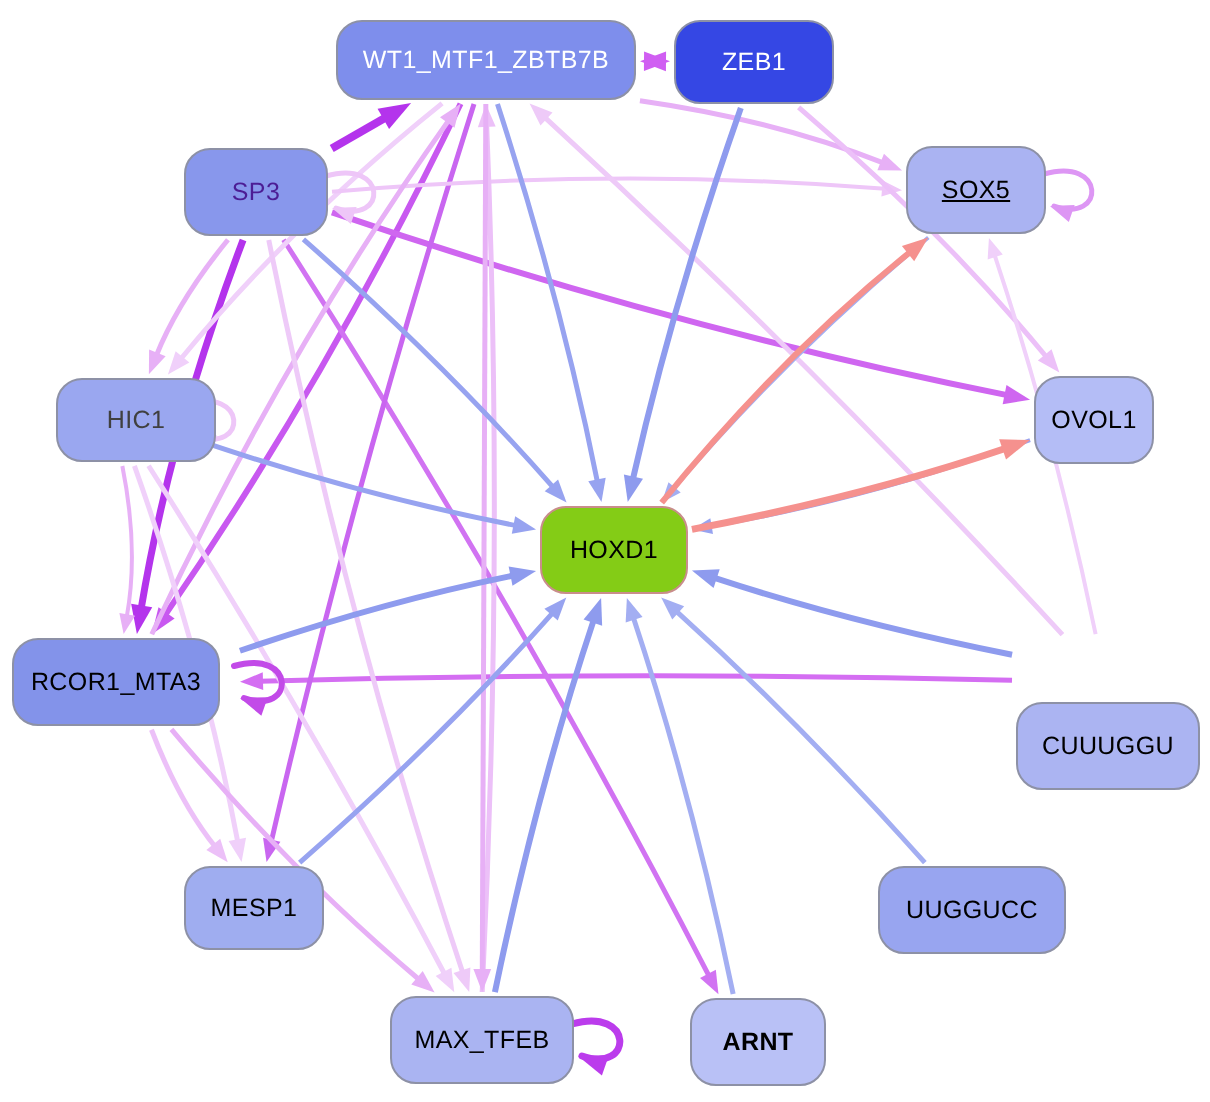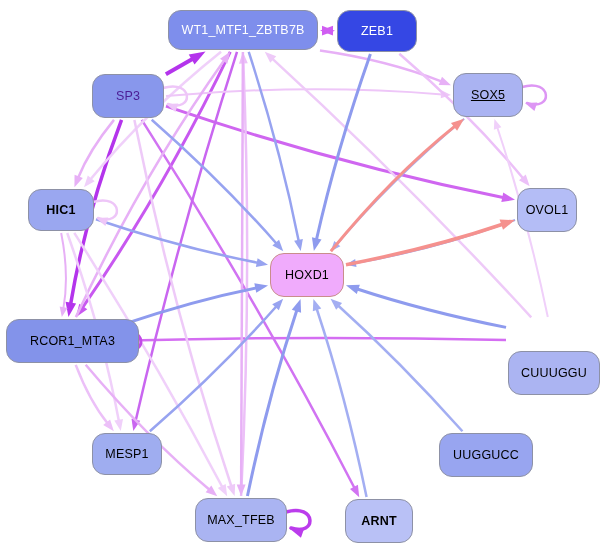--- a/index.html
+++ b/index.html
@@ -111,30 +111,30 @@
       </div>
       <div class="node" style="left: 337px; top: 10px; width: 80px; height: 42px; background: rgb(53, 71, 228); color: rgb(255, 255, 255); border-color: rgb(141, 145, 166);">
         <span>ZEB1</span>
       </div>
       <div class="node" style="left: 92px; top: 74px; width: 72px; height: 44px; background: rgb(136, 151, 236); color: #4c1d95; border-color: rgb(141, 145, 166);">
         <span>SP3</span>
       </div>
       <div class="node" style="left: 453px; top: 73px; width: 70px; height: 44px; background: rgb(170, 179, 242); color: rgb(0, 0, 0); border-color: rgb(141, 145, 166); text-decoration: underline;">
         <span>SOX5</span>
       </div>
-      <div class="node" style="left: 28px; top: 189px; width: 66px; height: 42px; background: rgb(154, 167, 240); color: #000000; border-color: rgb(141, 145, 166); font-weight: bold;">
+      <div class="node" style="left: 28px; top: 189px; width: 80px; height: 42px; background: rgb(154, 167, 240); color: #404040; border-color: rgb(141, 145, 166);">
         <span>HIC1</span>
       </div>
       <div class="node" style="left: 517px; top: 188px; width: 60px; height: 44px; background: rgb(180, 189, 246); color: rgb(0, 0, 0); border-color: rgb(141, 145, 166);">
         <span>OVOL1</span>
       </div>
-      <div class="node" style="left: 270px; top: 253px; width: 74px; height: 44px; background: #f0abfc; color: rgb(0, 0, 0); border-color: rgb(201, 141, 139); border-radius: 14px;">
+      <div class="node" style="left: 270px; top: 253px; width: 74px; height: 44px; background: #84cc16; color: rgb(0, 0, 0); border-color: rgb(201, 141, 139);">
         <span>HOXD1</span>
       </div>
-      <div class="node" style="left: 6px; top: 319px; width: 133px; height: 44px; background: rgb(131, 147, 234); color: rgb(0, 0, 0); border-color: rgb(141, 145, 166); text-align: right;">
+      <div class="node" style="left: 6px; top: 319px; width: 104px; height: 44px; background: rgb(131, 147, 234); color: rgb(0, 0, 0); border-color: rgb(141, 145, 166); text-align: right;">
         <span>RCOR1_MTA3</span>
       </div>
       <div class="node" style="left: 508px; top: 319px; width: 92px; height: 44px; background: rgb(171, 180, 242); color: rgb(0, 0, 0); border-color: rgb(141, 145, 166); margin-top: 32px;">
         <span>CUUUGGU</span>
       </div>
       <div class="node" style="left: 92px; top: 433px; width: 70px; height: 42px; background: rgb(159, 173, 240); color: rgb(0, 0, 0); border-color: rgb(141, 145, 166);">
         <span>MESP1</span>
       </div>
       <div class="node" style="left: 439px; top: 433px; width: 94px; height: 44px; background: rgb(152, 165, 240); color: rgb(0, 0, 0); border-color: rgb(141, 145, 166);">
         <span>UUGGUCC</span>

